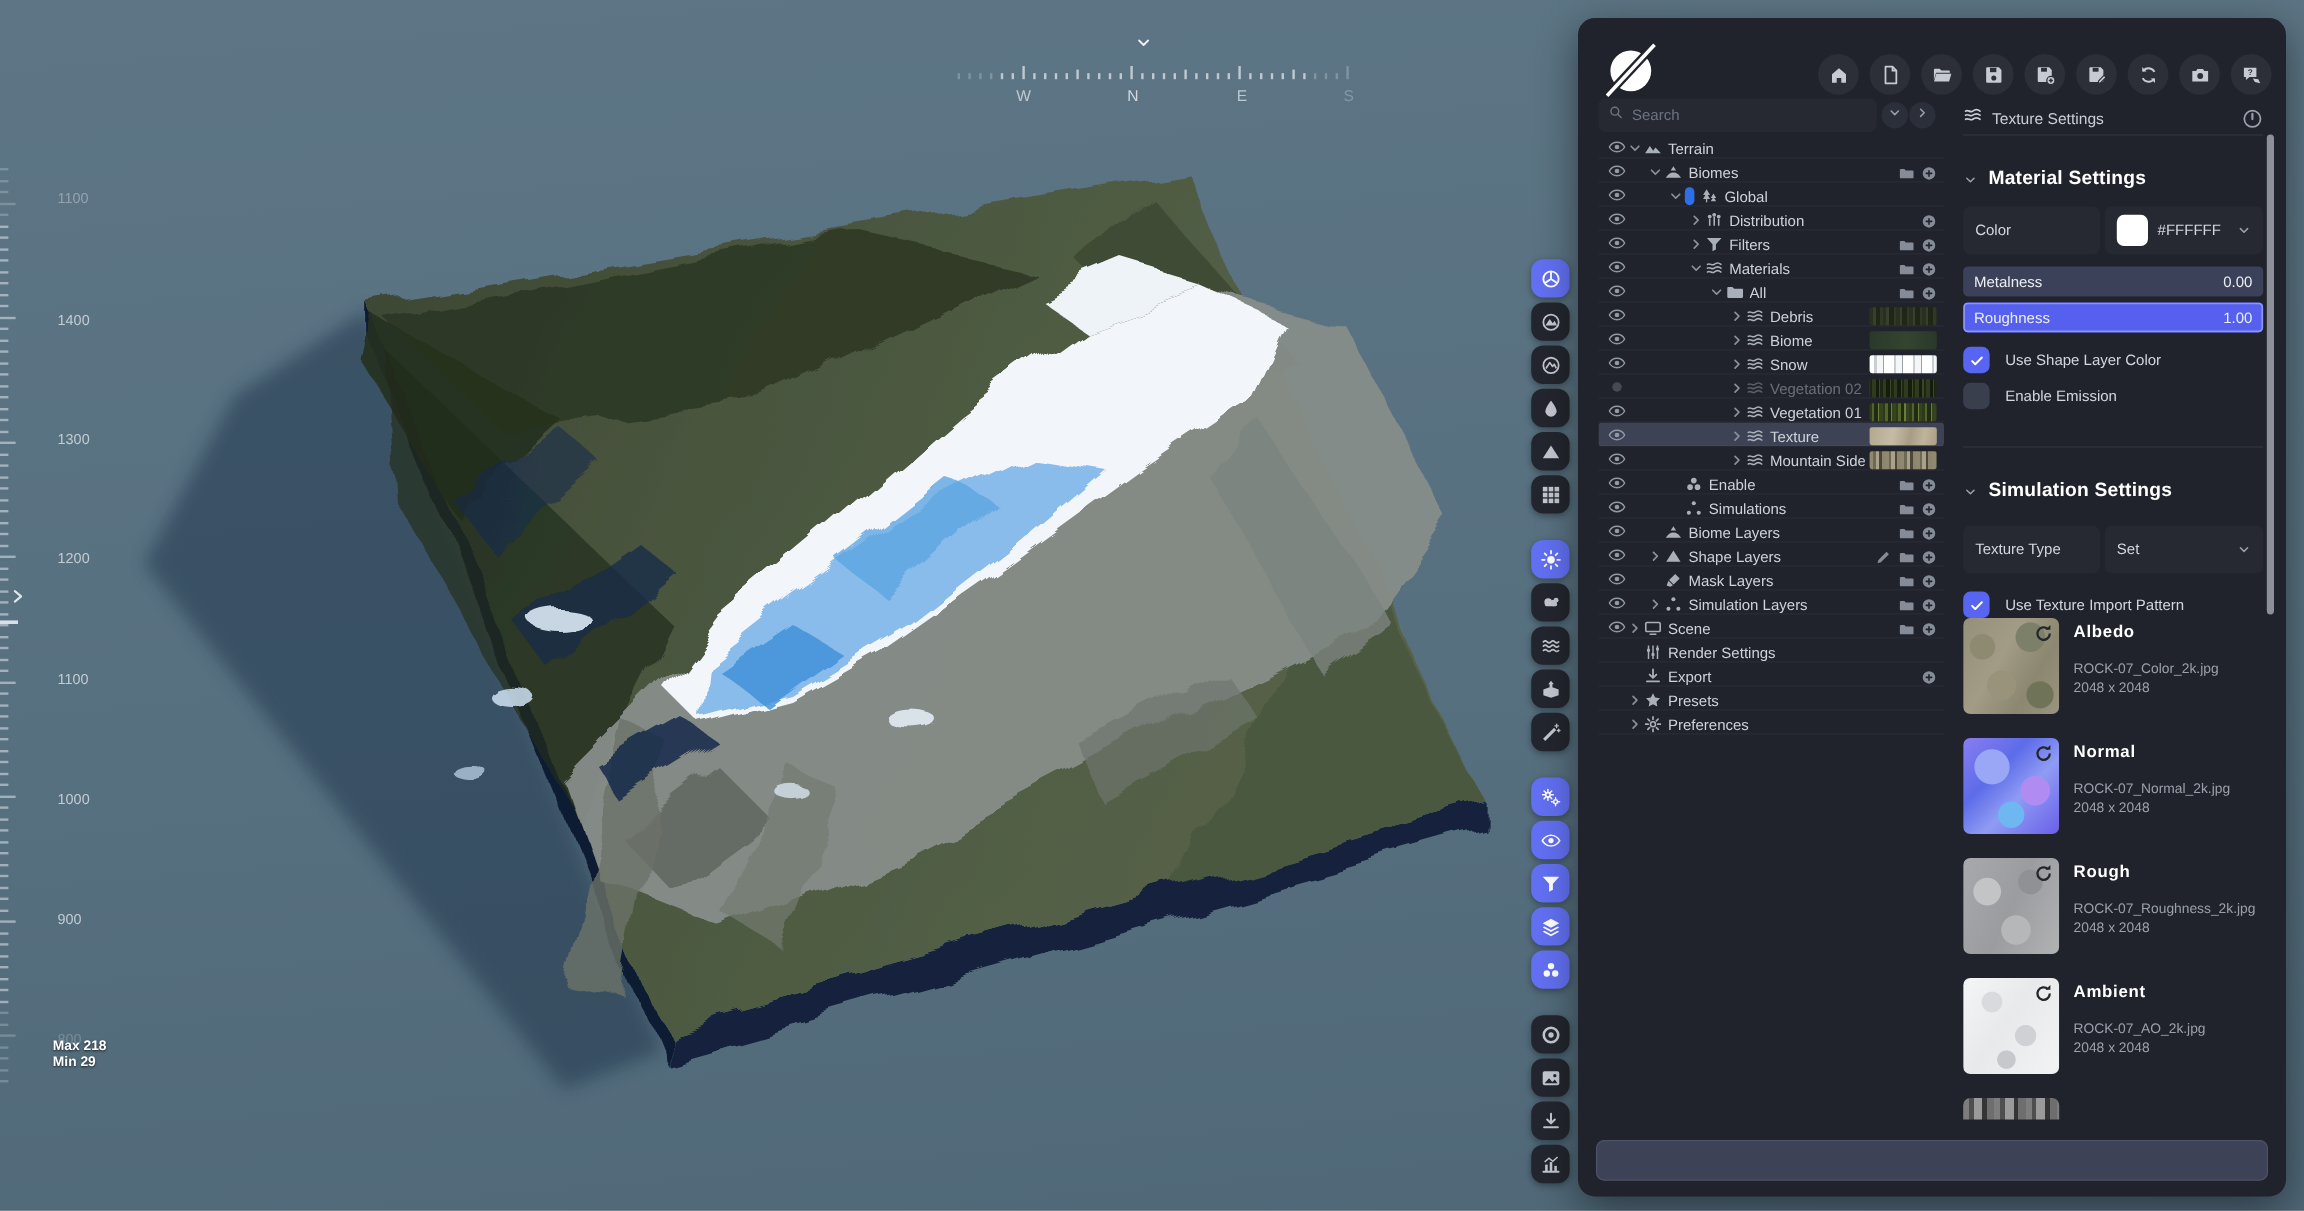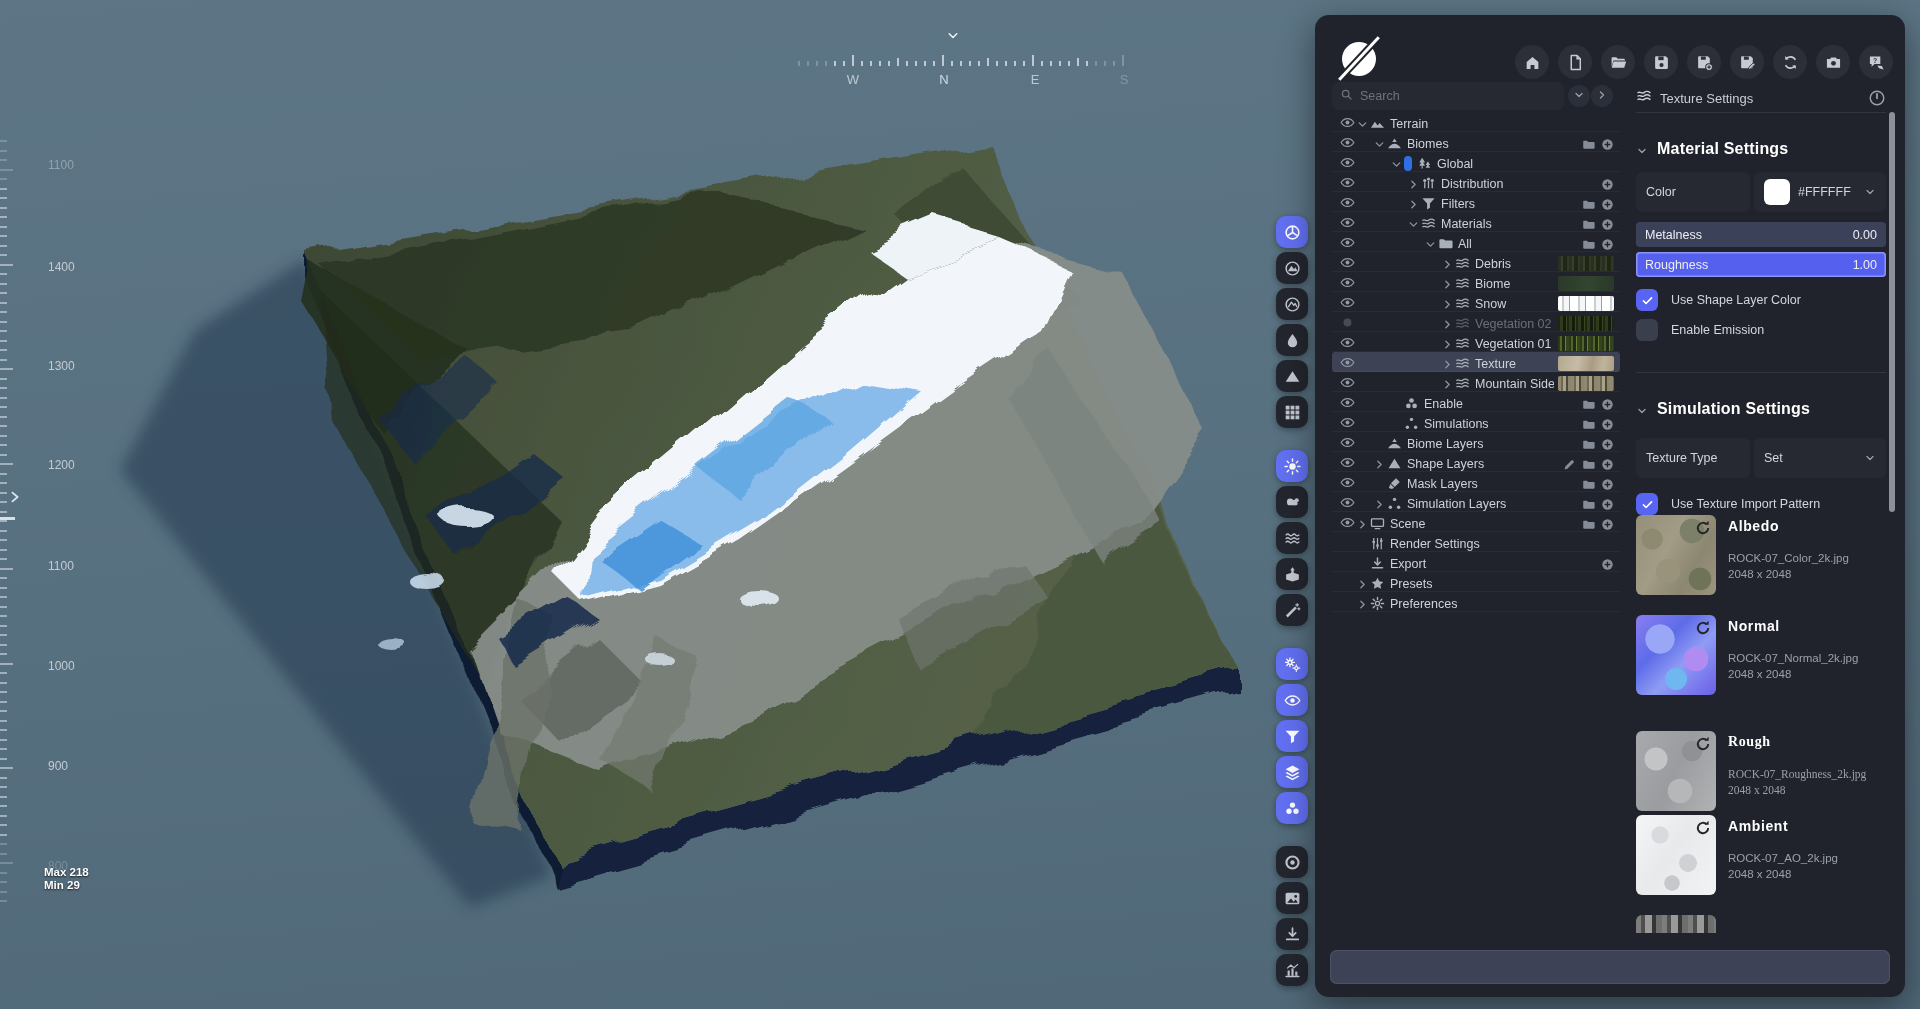--- a/index.html
+++ b/index.html
@@ -1284,21 +1284,21 @@
         <div class="map-card" style="top: 600px;">
           <div class="map-thumb tm-normal"></div>
           <span class="map-refresh"><svg viewBox="0 0 16 16">
               <path d="M12.6 8a4.6 4.6 0 1 1-1.4-3.3" fill="none" stroke="currentColor" stroke-width="1.7"></path>
               <path d="M13 1.6v3.6H9.4z" fill="currentColor"></path>
             </svg></span>
           <div class="map-title">Normal</div>
           <div class="map-file">ROCK-07_Normal_2k.jpg</div>
           <div class="map-dims">2048 x 2048</div>
         </div>
-        <div class="map-card" style="top: 716px; font-family: Liberation Serif, serif;">
+        <div class="map-card" style="top: 700px;">
           <div class="map-thumb tm-rough"></div>
           <span class="map-refresh"><svg viewBox="0 0 16 16">
               <path d="M12.6 8a4.6 4.6 0 1 1-1.4-3.3" fill="none" stroke="currentColor" stroke-width="1.7"></path>
               <path d="M13 1.6v3.6H9.4z" fill="currentColor"></path>
             </svg></span>
           <div class="map-title">Rough</div>
           <div class="map-file">ROCK-07_Roughness_2k.jpg</div>
           <div class="map-dims">2048 x 2048</div>
         </div>
         <div class="map-card" style="top: 800px;">

